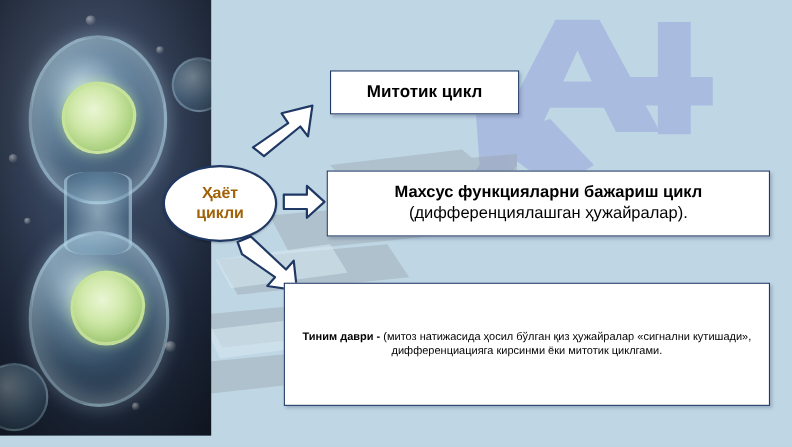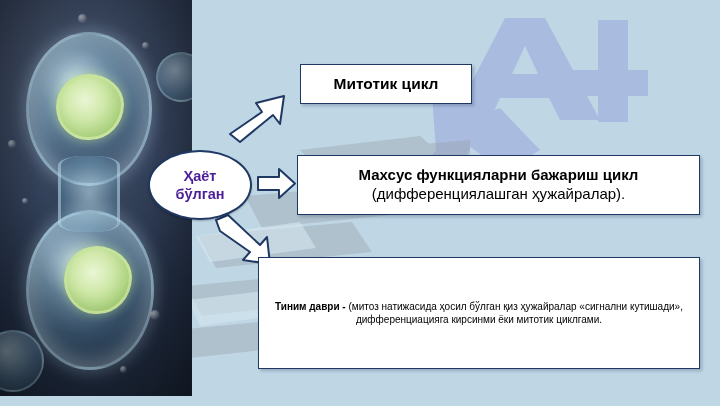--- a/index.html
+++ b/index.html
@@ -62,21 +62,21 @@
     position:absolute;border-radius:50%;
     background:radial-gradient(circle at 38% 34%, rgba(210,238,250,0.55) 0%, rgba(120,170,200,0.35) 55%, rgba(50,80,110,0.15) 100%);
     border:2px solid rgba(190,228,245,0.35);
   }
 
   
   .oval{
     position:absolute;left:148px;top:150px;width:100px;height:66px;
     background:#ffffff;border:2px solid #1f3864;border-radius:50%;
     display:flex;flex-direction:column;align-items:center;justify-content:center;
-    font-weight:bold;font-size:14.5px;color:#4c1d95;line-height:1.25;
+    font-weight:bold;font-size:14.5px;color:#a16207;line-height:1.25;
     box-shadow:0 1px 2px rgba(0,0,0,0.25);
     z-index:8;
   }
 
   
   .tbox{
     position:absolute;background:#ffffff;border:1.6px solid #1f3864;
     box-shadow:2px 2px 3px rgba(40,60,90,0.28);
     color:#000;text-align:center;z-index:7;
     display:flex;align-items:center;justify-content:center;
@@ -157,21 +157,21 @@
   </div>
 
   <div class="arrow" style="left:214px;top:214px;">
     <svg width="62" height="54" viewBox="0 0 62 54">
       <polygon points="2,6 14,1 46,31 53,23 56,50 29,46 36,38 6,17" fill="#ffffff" stroke="#1f3864" stroke-width="2" stroke-linejoin="round"></polygon>
     </svg>
   </div>
 
   <div class="oval nosel">
     <span>Ҳаёт</span>
-    <span>бўлган</span>
+    <span>цикли</span>
   </div>
 
   <div class="tbox b1">
     <div class="inner">Митотик цикл</div>
   </div>
 
   <div class="tbox b2">
     <div class="inner">
       <span class="l1">Махсус функцияларни бажариш цикл</span><br>
       <span>(дифференциялашган ҳужайралар).</span>

